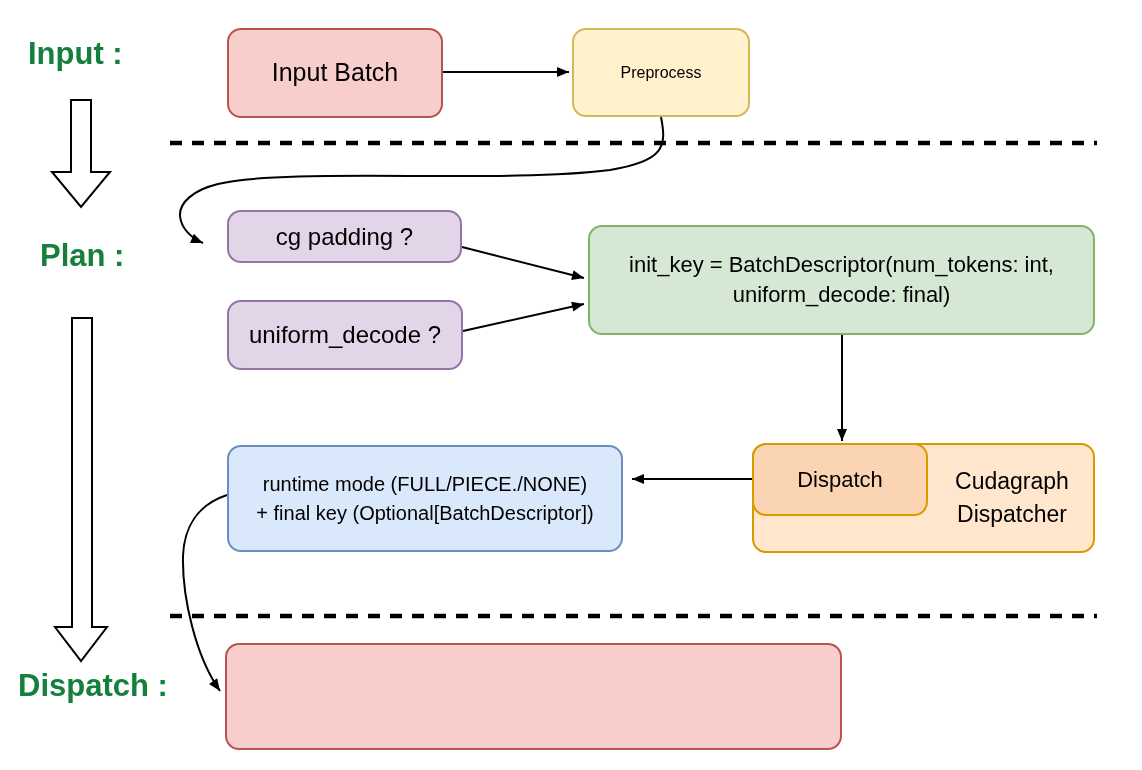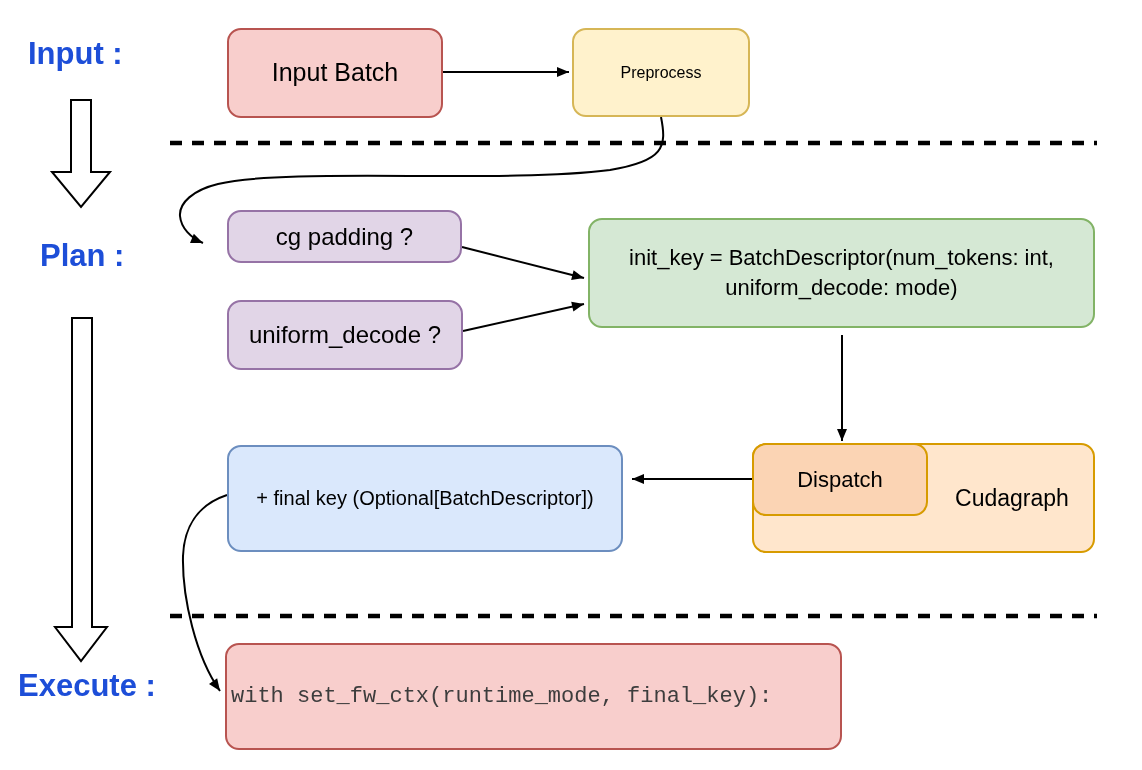--- a/index.html
+++ b/index.html
@@ -22,21 +22,21 @@
     align-items: center;
     justify-content: center;
     text-align: center;
     color: #000;
     line-height: 1.25;
   }
   .stage-label {
     position: absolute;
     font-weight: bold;
     font-size: 31px;
-    color: #1d4ed8;
+    color: #15803d;
     white-space: nowrap;
   }
   #label-input   { left: 28px;  top: 36px; }
   #label-plan    { left: 40px;  top: 238px; }
   #label-execute { left: 18px;  top: 668px; }
 
   #input-batch {
     left: 227px; top: 28px; width: 216px; height: 90px;
     background: var(--red-fill, #f8cecc); border-color: var(--red-stroke, #b85450);
     font-size: 25px;
@@ -51,21 +51,21 @@
     background: var(--purple-fill, #e1d5e7); border-color: var(--purple-stroke, #9673a6);
     font-size: 24px;
   }
   #uniform-decode {
     left: 227px; top: 300px; width: 236px; height: 70px;
     background: var(--purple-fill, #e1d5e7); border-color: var(--purple-stroke, #9673a6);
     font-size: 24px;
     align-items: center;
   }
   #init-key {
-    left: 588px; top: 218px; width: 507px; height: 110px;
+    left: 588px; top: 225px; width: 507px; height: 110px;
     background: var(--green-fill, #d5e8d4); border-color: var(--green-stroke, #82b366);
     font-size: 22px; line-height: 30px;
   }
   #cudagraph-dispatcher {
     left: 752px; top: 443px; width: 343px; height: 110px;
     background: var(--orange-fill, #ffe6cc); border-color: var(--orange-stroke, #d79b00);
     font-size: 23px; line-height: 33px;
   }
   #cudagraph-dispatcher .side-text {
     position: absolute; right: 0; top: 0; width: 162px; height: 100%;
@@ -114,54 +114,55 @@
     <path d="M 661,117 C 667,147 664,161 610,170 C 500,184 290,167 218,184 C 193,190 179,203 180,216 C 181,228 191,238 203,243" fill="none" stroke="#000" stroke-width="2" marker-end="url(#ah)"></path>
     <line x1="462" y1="247" x2="584" y2="278" stroke="#000" stroke-width="2" marker-end="url(#ah)"></line>
     <line x1="463" y1="331" x2="584" y2="304" stroke="#000" stroke-width="2" marker-end="url(#ah)"></line>
     <line x1="842" y1="335" x2="842" y2="441" stroke="#000" stroke-width="2" marker-end="url(#ah)"></line>
     <line x1="752" y1="479" x2="632" y2="479" stroke="#000" stroke-width="2" marker-end="url(#ah)"></line>
     <path d="M 227,495 C 197,505 184,528 183,556 C 182,598 196,657 220,691" fill="none" stroke="#000" stroke-width="2" marker-end="url(#ah)"></path>
   </svg>
 
   <div class="stage-label" id="label-input">Input :</div>
   <div class="stage-label" id="label-plan">Plan :</div>
-  <div class="stage-label" id="label-execute">Execute :</div>
+  <div class="stage-label" id="label-execute">Dispatch :</div>
 
   <div class="node" id="input-batch">
     <span>Input Batch</span>
   </div>
 
   <div class="node" id="preprocess">
     <span>Preprocess</span>
   </div>
 
   <div class="node" id="cg-padding">
     <span>cg padding ?</span>
   </div>
 
   <div class="node" id="uniform-decode">
     <span>uniform_decode ?</span>
   </div>
 
   <div class="node" id="init-key">
     <div>init_key = BatchDescriptor(num_tokens: int,</div>
-    <div>uniform_decode: mode)</div>
+    <div>uniform_decode: final)</div>
   </div>
 
   <div class="node" id="cudagraph-dispatcher">
     <div class="side-text">
       <div>Cudagraph</div>
+      <div>Dispatcher</div>
     </div>
   </div>
 
   <div class="node" id="dispatch">
     <span>Dispatch</span>
   </div>
 
   <div class="node" id="runtime-mode">
+    <div>runtime mode (FULL/PIECE./NONE)</div>
     <div>+ final key (Optional[BatchDescriptor])</div>
   </div>
 
   <div class="node" id="execute-code">
-    <div class="code-line">with set_fw_ctx(runtime_mode, final_key):</div>
   </div>
 
 </div>
 
 </body></html>

